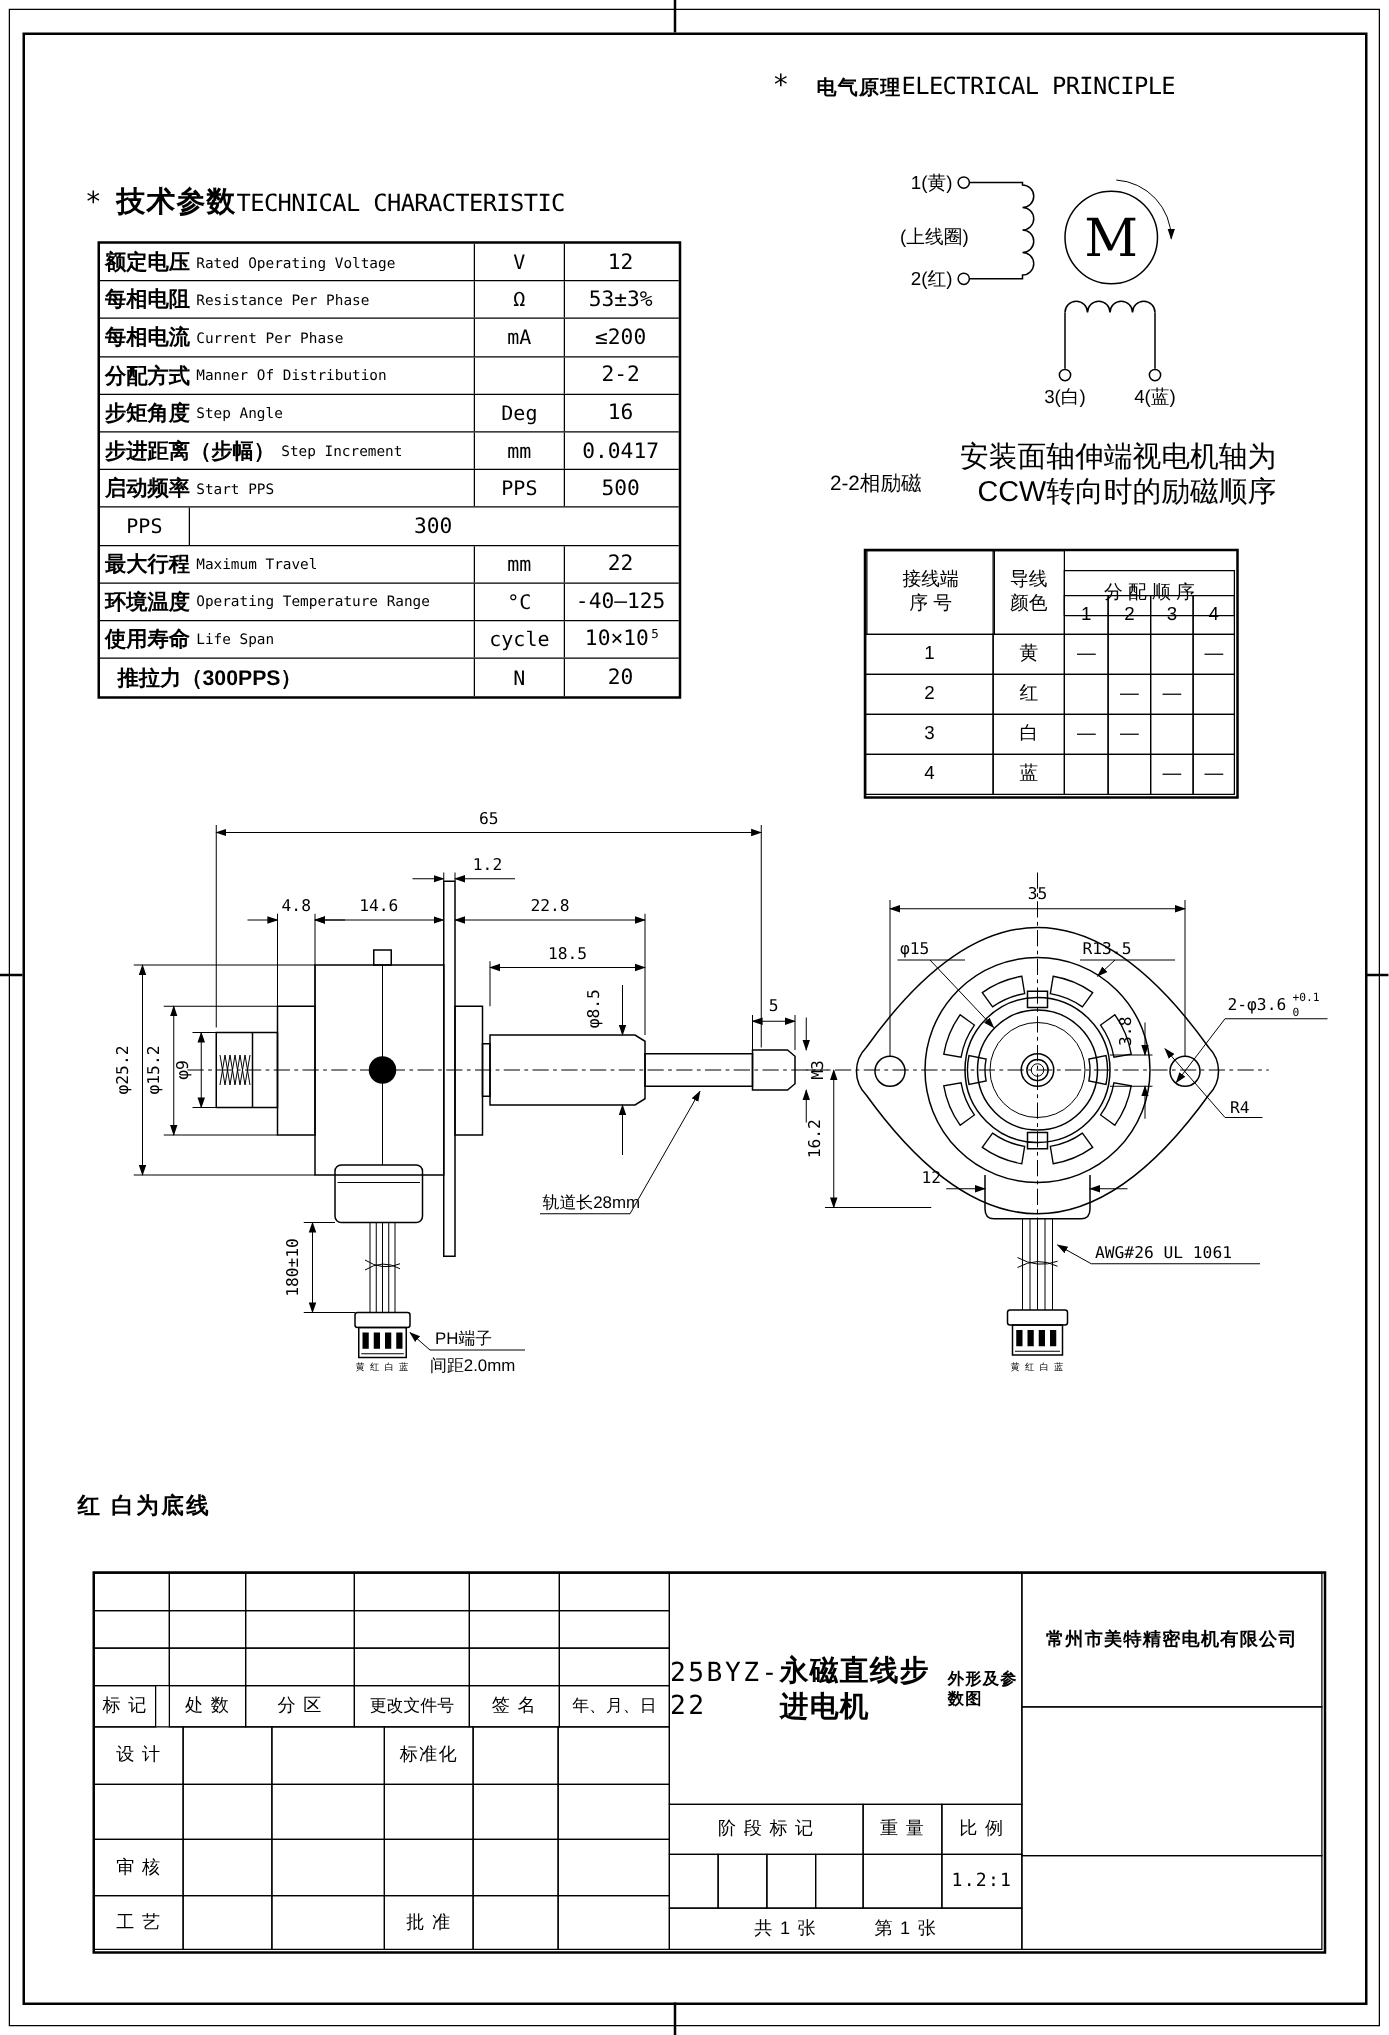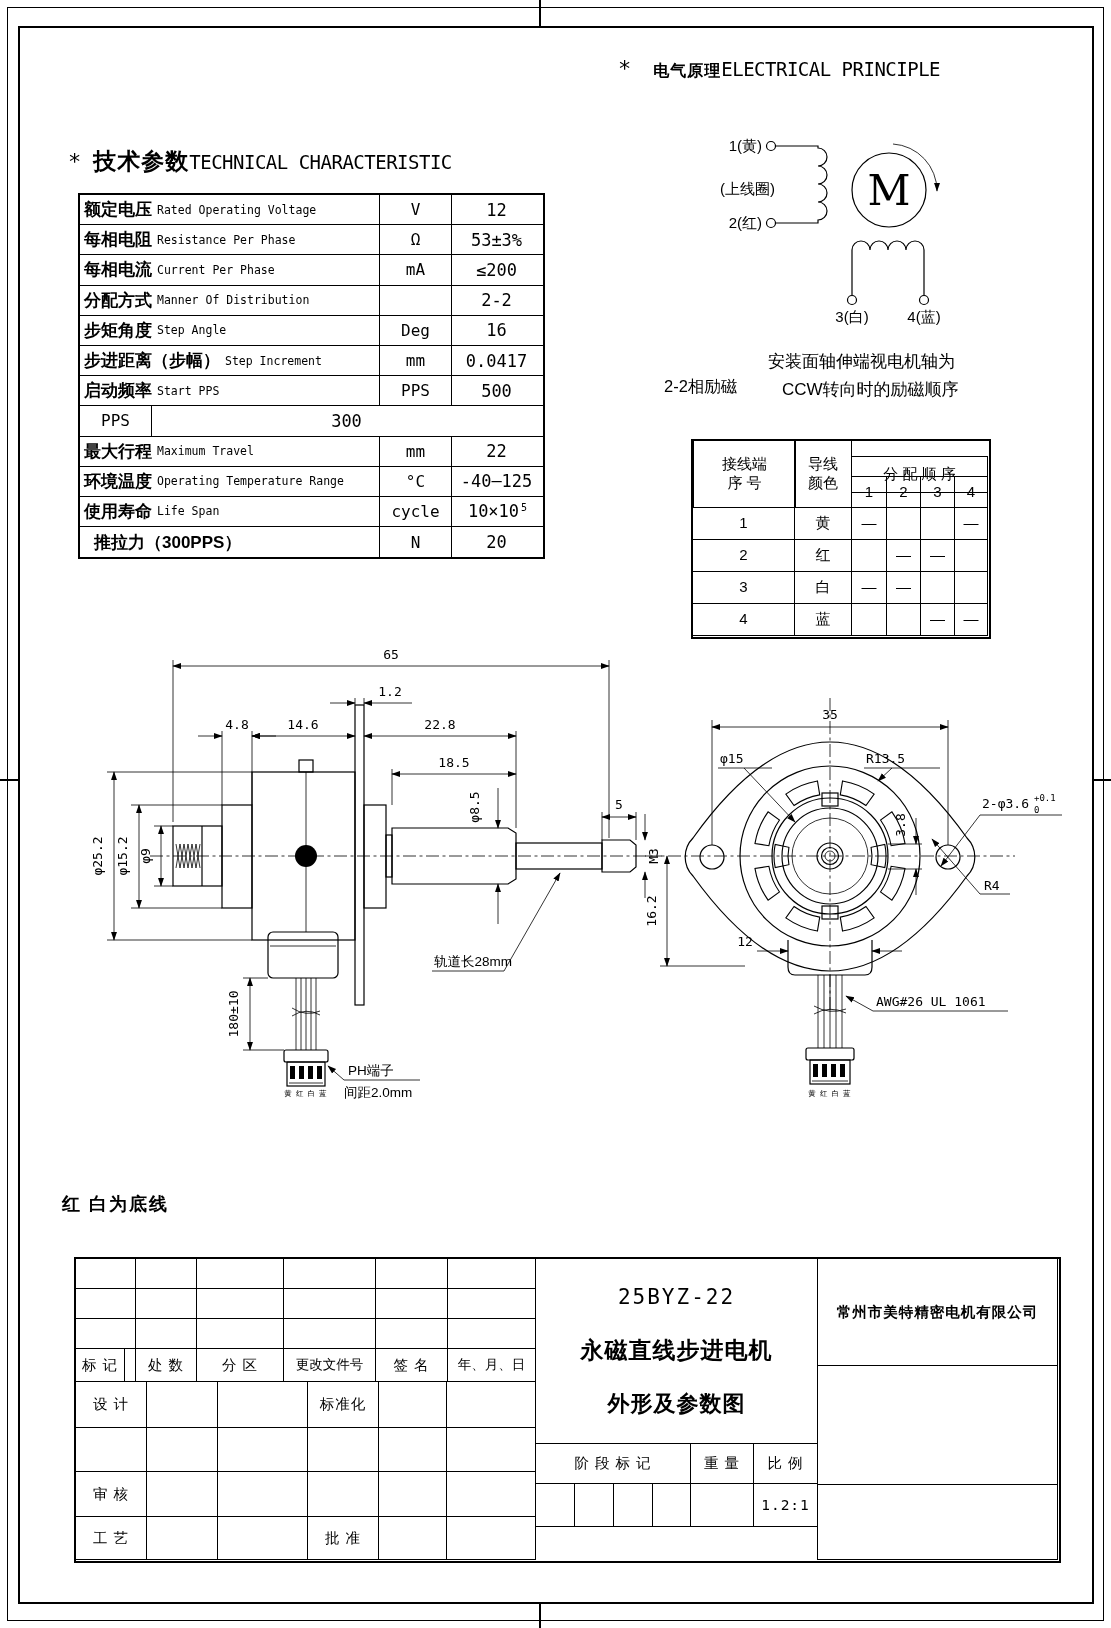--- a/index.html
+++ b/index.html
@@ -19,34 +19,34 @@
   .t-row{display:flex;height:30.2px;border-bottom:1.6px solid #000;box-sizing:border-box}
   .t-row:last-child{border-bottom:none}
   .t-name{width:300px;border-right:1.6px solid #000;box-sizing:border-box;display:flex;align-items:center;padding-left:4px;gap:5px;overflow:hidden}
   .t-cn{font-size:17px;font-weight:bold;white-space:nowrap}
   .t-en{font-family:"DejaVu Sans Mono",monospace;font-size:11.5px;white-space:nowrap}
   .t-unit{width:72px;border-right:1.6px solid #000;box-sizing:border-box;display:flex;align-items:center;justify-content:center;font-family:"DejaVu Sans Mono",monospace;font-size:16px}
   .t-val{flex:1;display:flex;align-items:center;justify-content:center;font-family:"DejaVu Sans Mono",monospace;font-size:17px}
   .t-val sup{font-size:10px;margin-left:2px;transform:translateY(-4px)}
   .indent{padding-left:14px}
   
-  .note{position:absolute;white-space:nowrap;font-size:17px}
+  .note{position:absolute;white-space:nowrap;font-size:23px}
   .exc{position:absolute;left:692px;top:440px;width:296px;height:196px}
   .exc-border{position:absolute;left:-1px;top:-1px;width:296px;height:196px;border:2px solid #000}
   .c{position:absolute;border:1.2px solid #000;box-sizing:border-box;display:flex;align-items:center;justify-content:center;font-size:15px;flex-direction:column;line-height:1.25}
   
   .footnote{position:absolute;left:62px;top:1192px;font-size:18px;font-weight:bold;letter-spacing:2px}
   
   .tb{position:absolute;left:75px;top:1258px;width:983px;height:302px}
   .tb-border{position:absolute;left:-1px;top:-1px;width:983px;height:302px;border:2.2px solid #000}
   .tb .c{font-size:14.5px;letter-spacing:1px}
-  .title-cell{flex-direction:column;justify-content:space-evenly}
+  .title-cell{flex-direction:row;justify-content:space-evenly}
   .model{font-family:"DejaVu Sans Mono",monospace;font-size:21px;letter-spacing:2px}
   .product{font-weight:bold;font-size:23px;letter-spacing:1px}
-  .drawing{font-weight:bold;font-size:22px;letter-spacing:1px}
+  .drawing{font-weight:bold;font-size:13px;letter-spacing:1px}
   .company{font-weight:bold;font-size:17.5px;letter-spacing:0.5px}
   .scaleval{font-family:"DejaVu Sans Mono",monospace;font-size:12.5px}
   .sheetrow{gap:46px;flex-direction:row;font-size:15px;letter-spacing:2px}
   
   svg.draw{position:absolute;left:0;top:0;pointer-events:none}
   svg.draw .ln{fill:none;stroke:#000;stroke-width:1.2}
   svg.draw .thin{fill:none;stroke:#000;stroke-width:0.8}
   svg.draw .cl{fill:none;stroke:#000;stroke-width:0.8;stroke-dasharray:13 3.5 3 3.5}
   svg.draw text{fill:#000}
   .dim{font-family:"DejaVu Sans Mono",monospace;font-size:13px}
@@ -515,20 +515,24 @@
     </div>
     <div class="c" style="left:460px;top:185px;width:156px;height:41px">阶 段 标 记</div>
     <div class="c" style="left:615px;top:185px;width:64px;height:41px">重 量</div>
     <div class="c" style="left:678px;top:185px;width:65px;height:41px">比 例</div>
     <div class="c" style="left:460px;top:225px;width:40px;height:44px"></div>
     <div class="c" style="left:499px;top:225px;width:40px;height:44px"></div>
     <div class="c" style="left:538px;top:225px;width:40px;height:44px"></div>
     <div class="c" style="left:577px;top:225px;width:39px;height:44px"></div>
     <div class="c" style="left:615px;top:225px;width:64px;height:44px"></div>
     <div class="c scaleval" style="left:678px;top:225px;width:65px;height:44px">1.2:1</div>
+    <div class="c sheetrow" style="left:460px;top:268px;width:283px;height:34px">
+      <span>共 1 张</span>
+      <span>第 1 张</span>
+    </div>
 
     <div class="c company" style="left:742px;top:0;width:241px;height:108px">常州市美特精密电机有限公司</div>
     <div class="c" style="left:742px;top:107px;width:241px;height:120px"></div>
     <div class="c" style="left:742px;top:226px;width:241px;height:76px"></div>
     <div class="tb-border"></div>
   </div>
 
 </div>
 
 </body></html>

